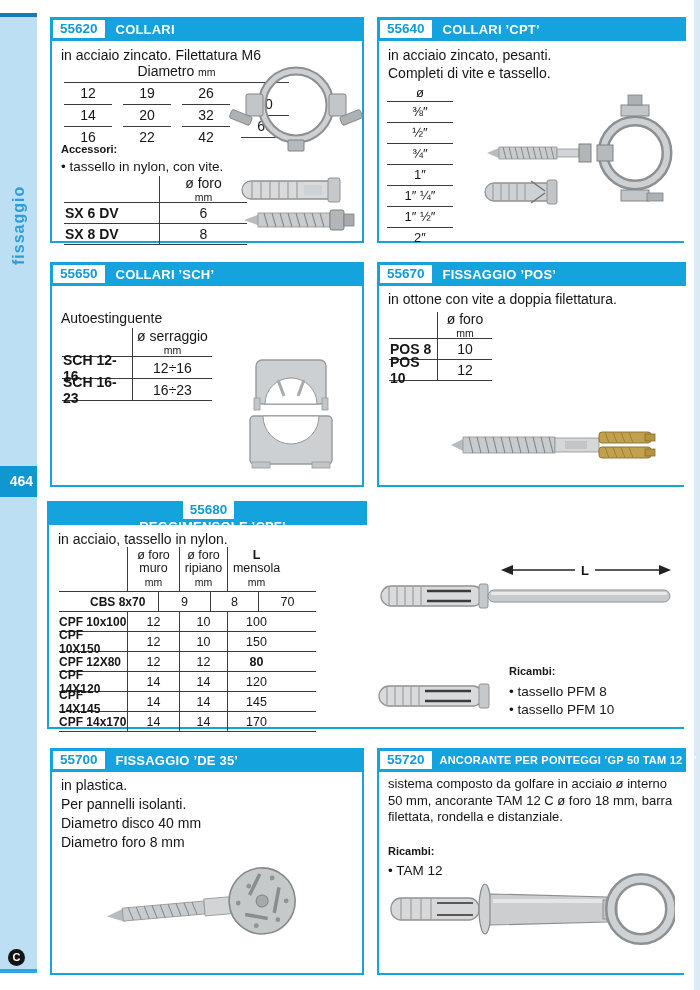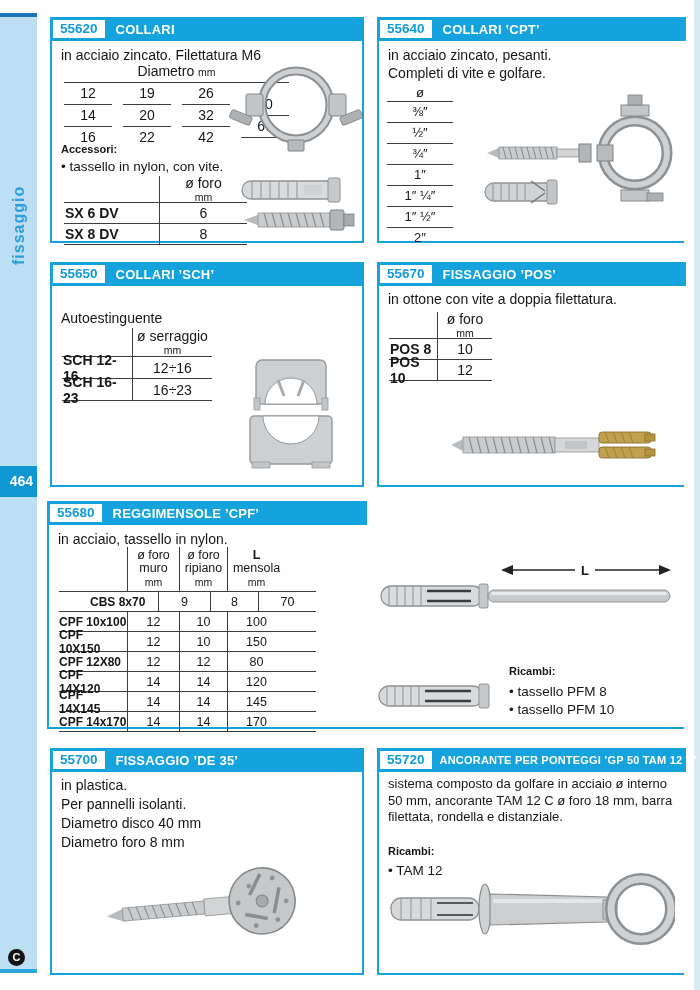--- a/index.html
+++ b/index.html
@@ -31,21 +31,21 @@
   .page-edge{position:absolute;right:0;top:0;width:6px;height:990px;background:#dceaf3;}
 
   
   .box{position:absolute;border:2px solid #14a3dd;background:#fff;box-sizing:border-box;}
   .box.noright{border-right:none;}
   .box.notop{border-top:none;}
   .hdr{
     position:absolute;top:-2px;left:-2px;right:-2px;height:24px;background:#14a3dd;
     display:flex;align-items:center;
   }
-  .hdr.half{right:auto;width:320px;}
+  .hdr.half{right:auto;width:320px;flex-direction:column;}
   .code{
     background:#fff;color:#0f9bd7;font-weight:bold;font-size:13.5px;
     height:18px;line-height:18px;padding:0 7px;margin-left:3px;
   }
   .htitle{color:#fff;font-weight:bold;font-size:13px;margin-left:11px;letter-spacing:.2px;white-space:nowrap;}
   .htitle.sm{font-size:11px;margin-left:8px;}
   .abs{position:absolute;}
   .desc{font-size:14px;line-height:18px;}
   .desc13{font-size:13px;line-height:16.5px;}
   .blk{font-weight:bold;font-size:11px;}
@@ -169,21 +169,21 @@
     <rect x="102" y="9" width="10" height="12" fill="#a8abad" stroke="#7d8184" stroke-width="0.8"></rect>
   </svg>
 </div>
 
 <div class="box noright" style="left:377px;top:17px;width:307px;height:226px;">
   <div class="hdr">
     <span class="code">55640</span>
     <span class="htitle">COLLARI ’CPT’</span>
   </div>
   <div class="abs desc" style="left:9px;top:27px;">in acciaio zincato, pesanti.</div>
-  <div class="abs desc" style="left:9px;top:45px;">Completi di vite e golfare.</div>
+  <div class="abs desc" style="left:9px;top:45px;">Completi di vite e tassello.</div>
 
   <div class="abs sizes" style="left:8px;top:66px;">
     <div class="sr head">ø</div>
     <div class="sr">⅜″</div>
     <div class="sr">½″</div>
     <div class="sr">¾″</div>
     <div class="sr">1″</div>
     <div class="sr">1″ ¼″</div>
     <div class="sr">1″ ½″</div>
     <div class="sr last">2″</div>
@@ -331,21 +331,21 @@
     <div class="br" style="height:19px;">
       <div class="bc name" style="width:68px;">CPF 10X150</div>
       <div class="bc vl" style="width:52px;">12</div>
       <div class="bc vl" style="width:48px;">10</div>
       <div class="bc vl" style="width:58px;">150</div>
     </div>
     <div class="br" style="height:19px;">
       <div class="bc name" style="width:68px;">CPF 12X80</div>
       <div class="bc vl" style="width:52px;">12</div>
       <div class="bc vl" style="width:48px;">12</div>
-      <div class="bc vl" style="width:58px;">80</div>
+      <div class="bc vl" style="width:58px;font-weight:bold;">80</div>
     </div>
     <div class="br" style="height:19px;">
       <div class="bc name" style="width:68px;">CPF 14X120</div>
       <div class="bc vl" style="width:52px;">14</div>
       <div class="bc vl" style="width:48px;">14</div>
       <div class="bc vl" style="width:58px;">120</div>
     </div>
     <div class="br" style="height:19px;">
       <div class="bc name" style="width:68px;">CPF 14X145</div>
       <div class="bc vl" style="width:52px;">14</div>

